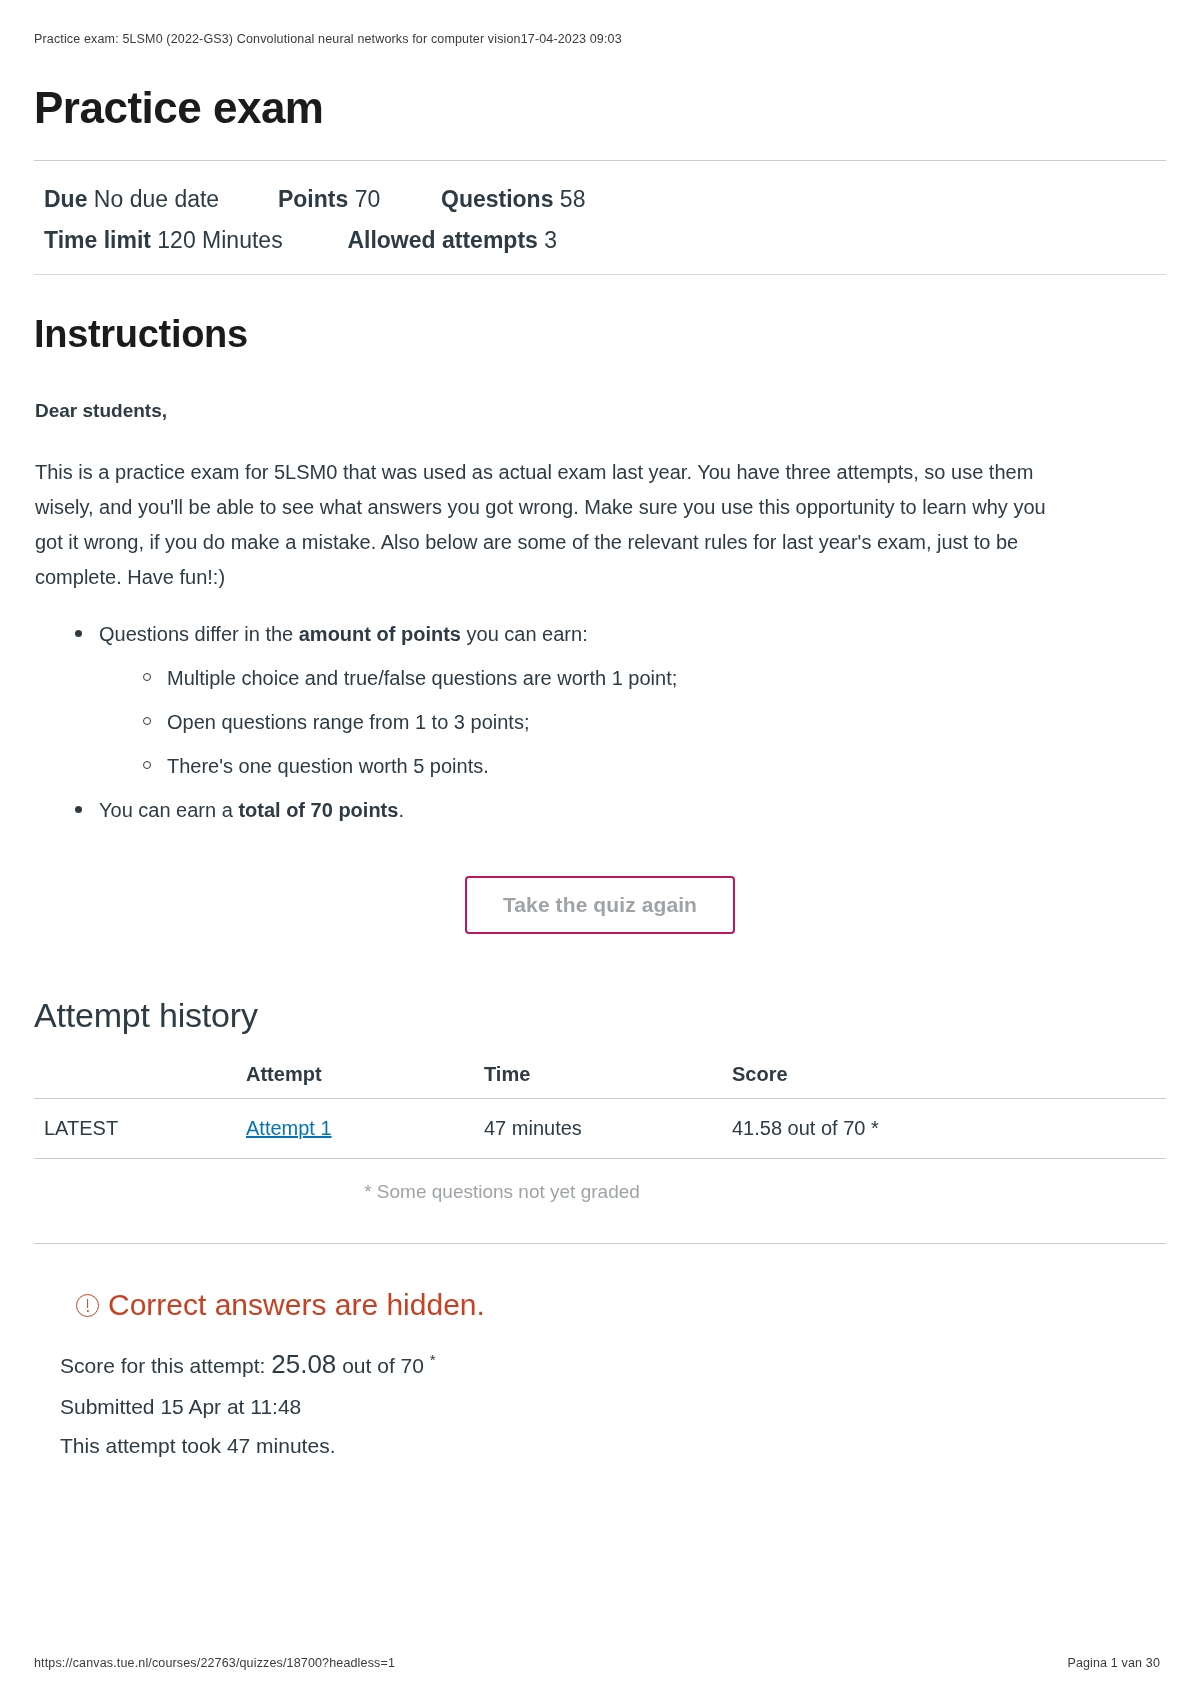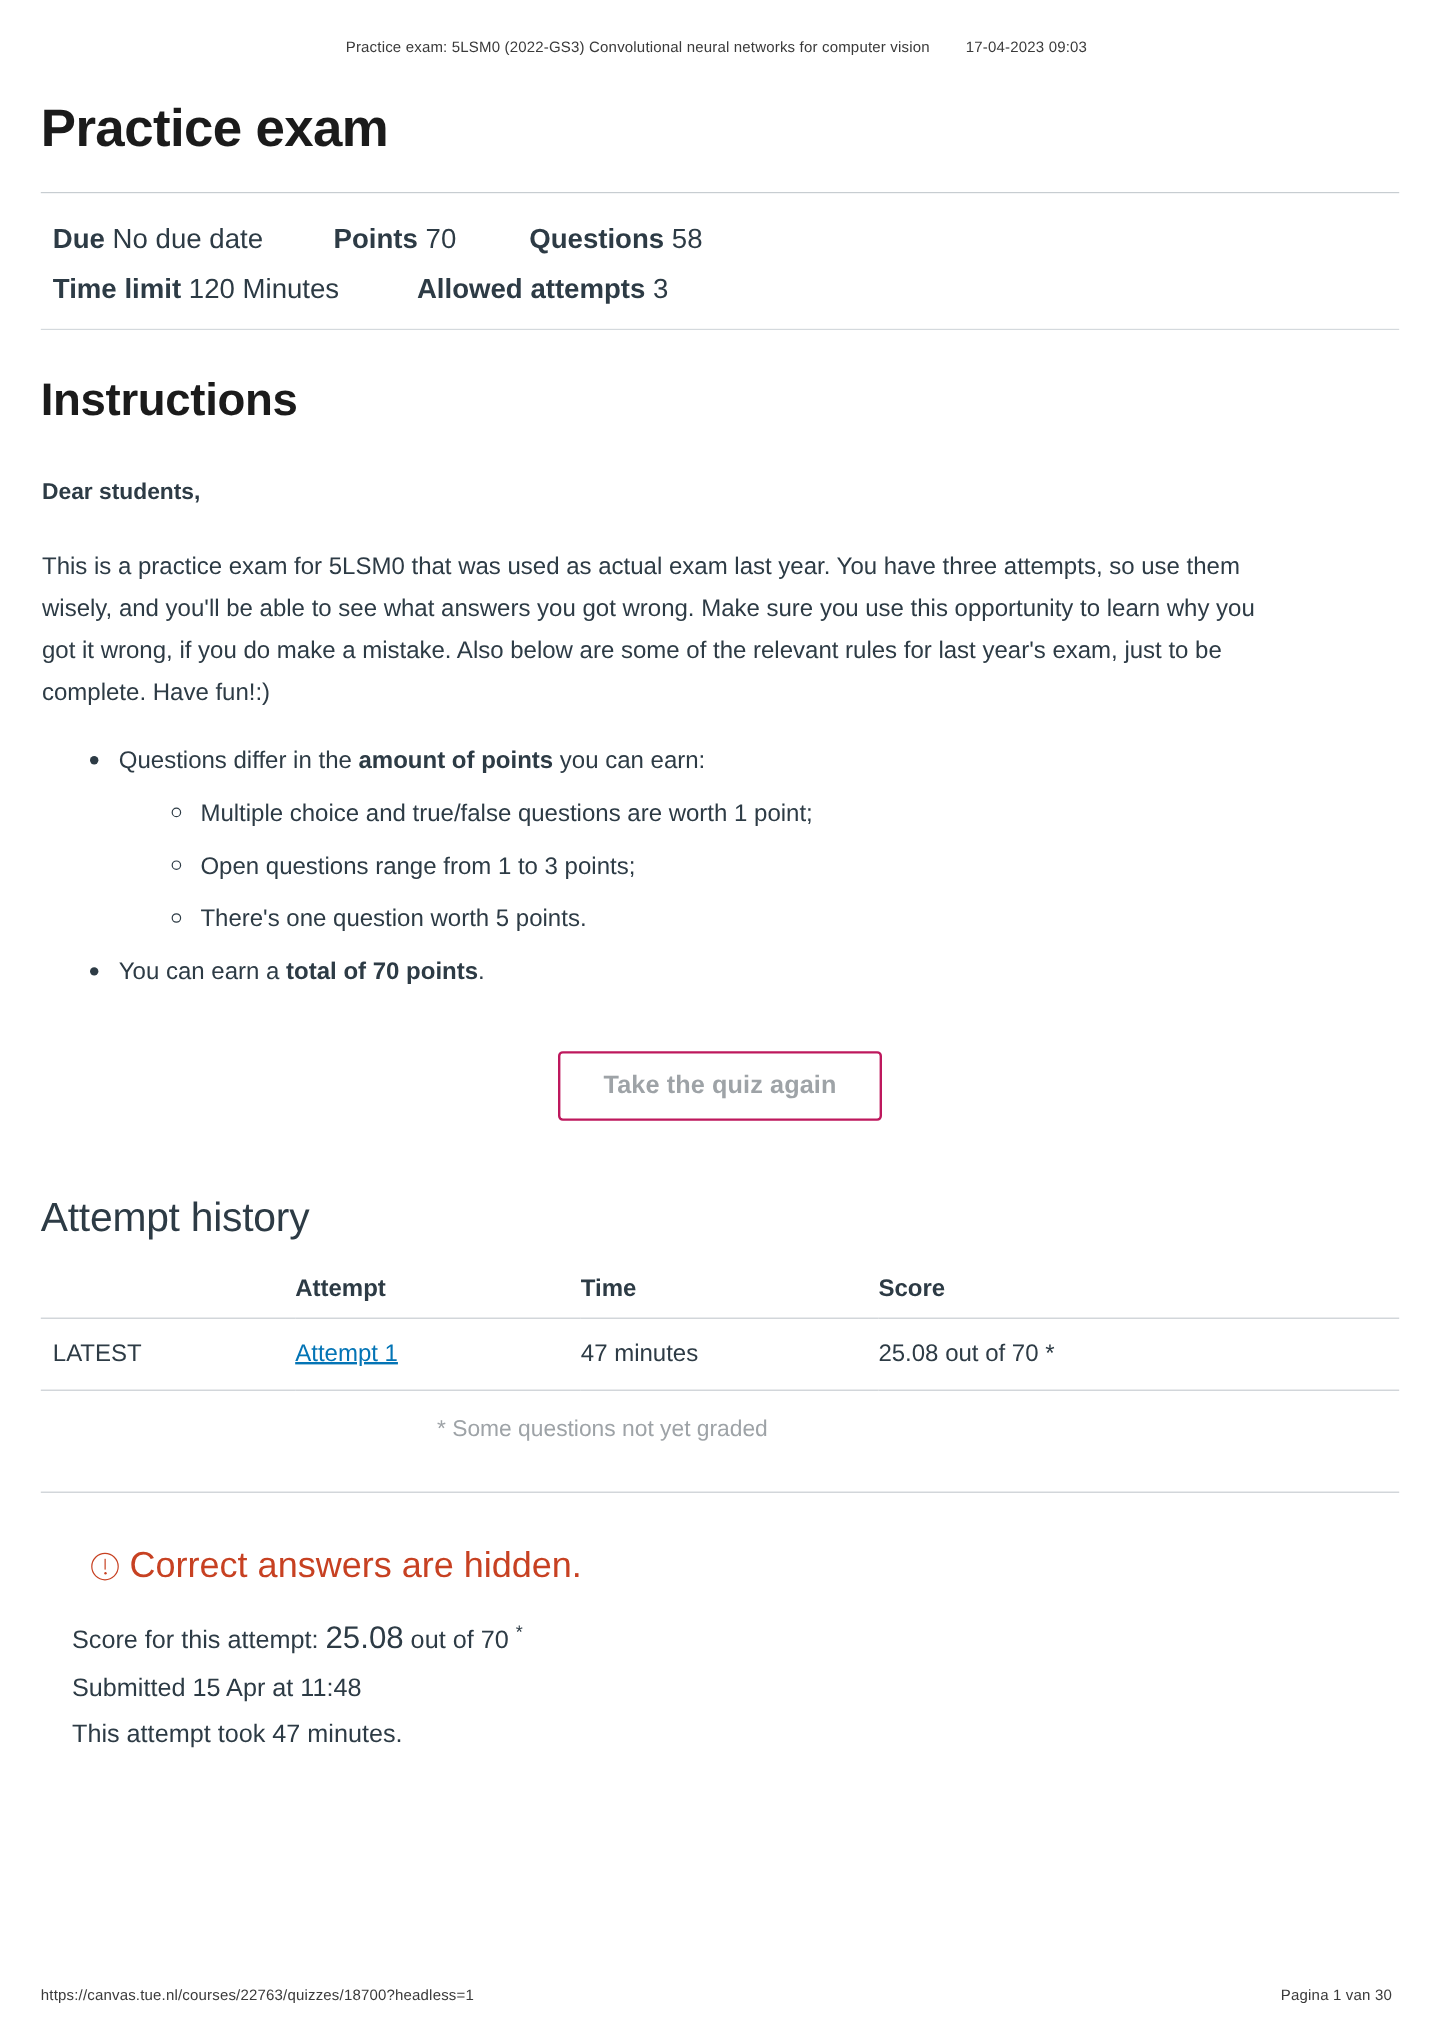--- a/index.html
+++ b/index.html
@@ -20,28 +20,27 @@
   .page {
     position: relative;
     width: 1200px;
     height: 1696px;
     padding: 0 34px;
   }
 
   
   .print-header {
     display: flex;
-    justify-content: center;
+    justify-content: flex-start;
     align-items: baseline;
     font-size: 12.5px;
     color: #3a3a3a;
     letter-spacing: 0.15px;
     padding-top: 32px;
     font-family: "Liberation Sans", sans-serif;
-    gap: 30px;
   }
   .print-header .right { white-space: nowrap; padding-right: 6px; }
 
   
   h1.page-title {
     font-size: 44px;
     font-weight: bold;
     margin: 38px 0 0 0;
     letter-spacing: -0.5px;
     color: #1b1b1b;
@@ -349,21 +348,21 @@
         <th class="col-attempt">Attempt</th>
         <th class="col-time">Time</th>
         <th class="col-score">Score</th>
       </tr>
     </thead>
     <tbody id="attempt-rows">
         <tr>
           <td class="col-label">LATEST</td>
           <td class="col-attempt"><a class="attempt-link">Attempt 1</a></td>
           <td class="col-time">47 minutes</td>
-          <td class="col-score">25.08 out of 70 *</td>
+          <td class="col-score">41.58 out of 70 *</td>
         </tr>
       </tbody>
   </table>
 
   <div class="not-graded-note">* Some questions not yet graded</div>
 
   <hr class="divider-after-note">
 
   <div class="alert-hidden">
     <span class="warn-icon"></span>

